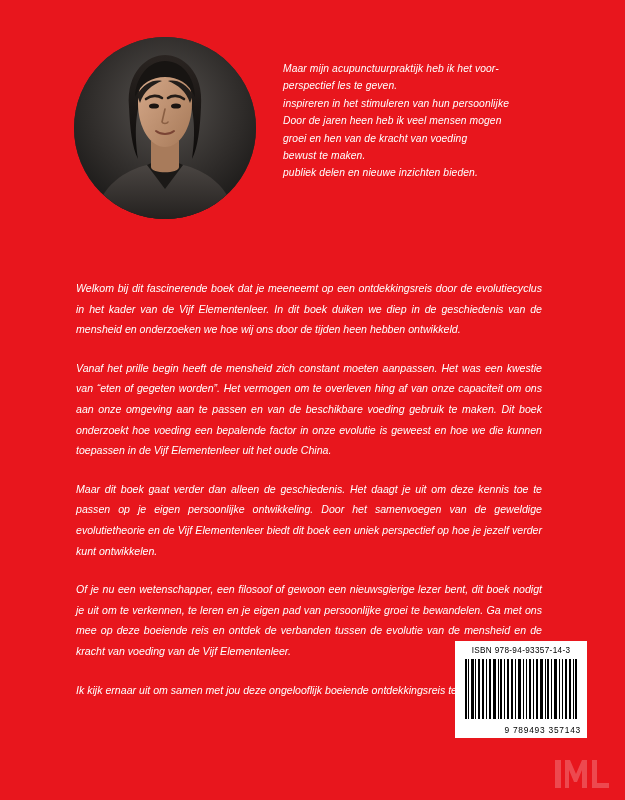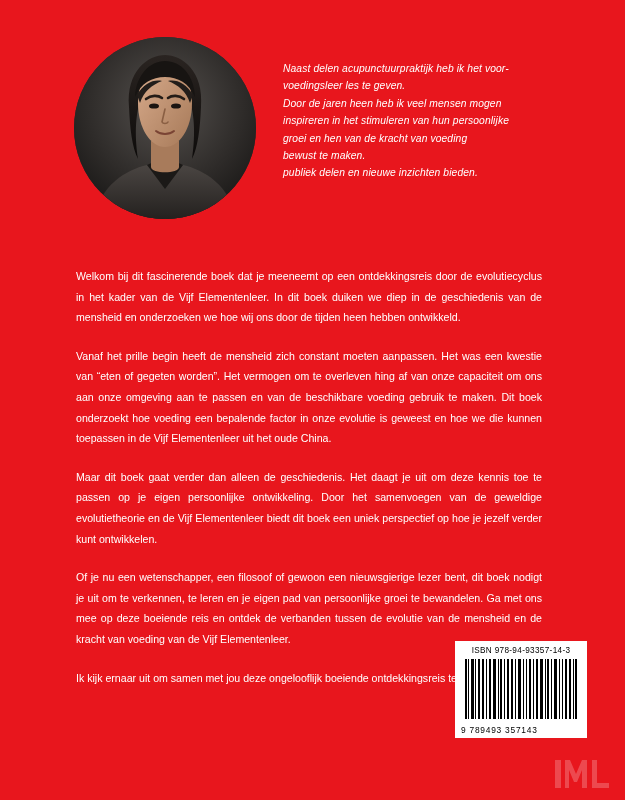--- a/index.html
+++ b/index.html
@@ -59,21 +59,22 @@
     position: absolute;
     left: 76px;
     top: 266px;
     width: 466px;
     color: #ffffff;
     font-size: 10.6px;
     line-height: 20.6px;
     text-align: justify;
   }
   .body-copy p {
-    margin: 0 0 18px 0;
+    margin: 12px 0 18px 0;
+    font-style: italic;
   }
   .body-copy p.last-line {
     margin-bottom: 20px;
   }
   .signoff {
     margin: 0 0 24px 0;
   }
   .author-name {
     margin: 0;
   }
@@ -115,21 +116,21 @@
   }
   .barcode-digits {
     position: absolute;
     bottom: 3px;
     left: 6px;
     right: 6px;
     font-size: 8.4px;
     color: #000;
     letter-spacing: 0.09em;
     font-family: "Liberation Sans", sans-serif;
-    text-align: left;
+    text-align: right;
   }
 
   
   .watermark {
     position: absolute;
     right: 8px;
     bottom: 6px;
     width: 66px;
     height: 44px;
     opacity: 0.22;
@@ -183,24 +184,24 @@
 
       <path d="M82 94 C87 98 95 98 100 94" stroke="#7a4434" stroke-width="2" fill="none" stroke-linecap="round"></path>
 
       <path d="M61 60 C62 38 76 24 91 24 C107 24 120 38 121 60 C115 46 104 40 91 40 C78 40 67 46 61 60 Z" fill="#171412"></path>
       <path d="M63 58 C70 46 80 42 88 44 C78 48 70 54 66 66 Z" fill="#221d1a"></path>
       <path d="M119 58 C112 46 102 42 94 44 C104 48 112 54 116 66 Z" fill="#221d1a"></path>
     </svg>
   </div>
 
   <div class="intro-block">
-    <p>Naast delen acupunctuurpraktijk heb ik het voor-</p>
-    <p>voedingsleer les te geven.</p>
+    <p>Maar mijn acupunctuurpraktijk heb ik het voor-</p>
+    <p>perspectief les te geven.</p>
+    <p>inspireren in het stimuleren  van hun persoonlijke</p>
     <p>Door de jaren heen heb ik veel mensen mogen</p>
-    <p>inspireren in het stimuleren  van hun persoonlijke</p>
     <p>groei en hen van de kracht van voeding</p>
     <p>bewust te maken.</p>
     <p>publiek delen en nieuwe inzichten bieden.</p>
   </div>
 
   <div class="body-copy">
     <p>Welkom bij dit fascinerende boek dat je meeneemt op een ontdekkingsreis door de evolutiecyclus in het kader van de Vijf Elementenleer. In dit boek duiken we diep in de geschiedenis van de mensheid en onderzoeken we hoe wij ons door de tijden heen hebben ontwikkeld.</p>
     <p>Vanaf het prille begin heeft de mensheid zich constant moeten aanpassen. Het was een kwestie van “eten of gegeten worden”. Het vermogen om te overleven hing af van onze capaciteit om ons aan onze omgeving aan te passen en van de beschikbare voeding gebruik te maken. Dit boek onderzoekt hoe voeding een bepalende factor in onze evolutie is geweest en hoe we die kunnen toepassen in de Vijf Elementenleer uit het oude China.</p>
     <p>Maar dit boek gaat verder dan alleen de geschiedenis. Het daagt je uit om deze kennis toe te passen op je eigen persoonlijke ontwikkeling. Door het samenvoegen van de geweldige evolutietheorie en de Vijf Elementenleer biedt dit boek een uniek perspectief op hoe je jezelf verder kunt ontwikkelen.</p>
     <p>Of je nu een wetenschapper, een filosoof of gewoon een nieuwsgierige lezer bent, dit boek nodigt je uit om te verkennen, te leren en je eigen pad van persoonlijke groei te bewandelen. Ga met ons mee op deze boeiende reis en ontdek de verbanden tussen de evolutie van de mensheid en de kracht van voeding van de Vijf Elementenleer.</p>

